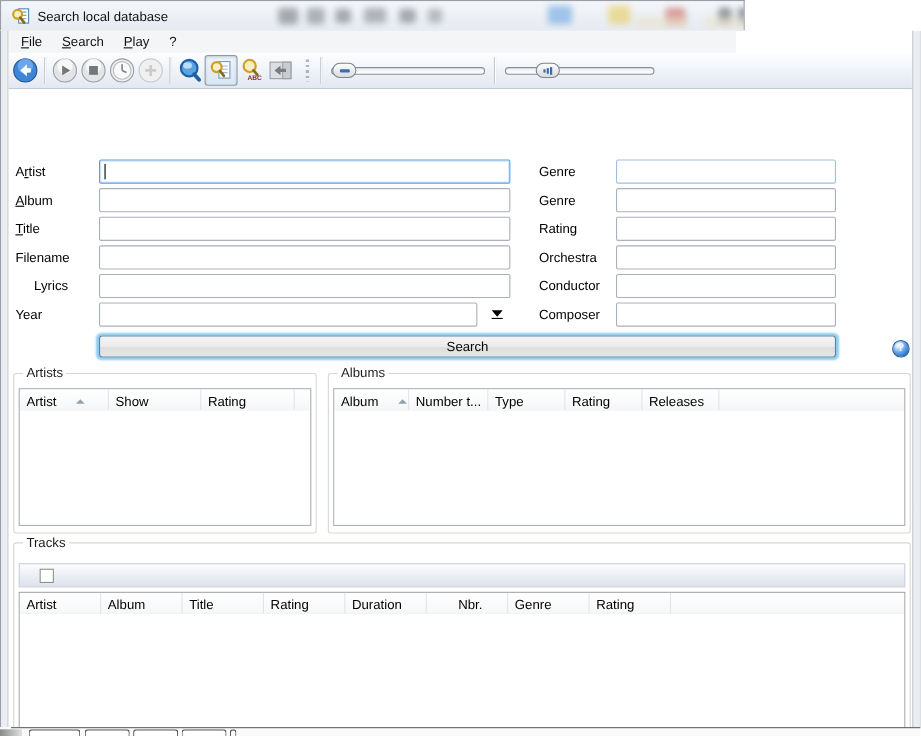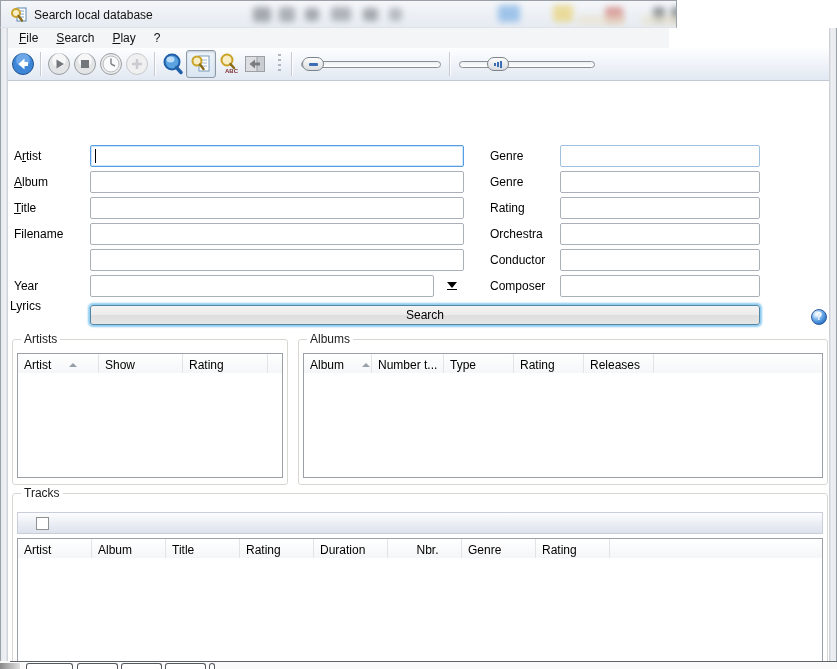--- a/index.html
+++ b/index.html
@@ -222,21 +222,21 @@
 
       <span class="flabel" style="left:6px;top:94px;"><u>A</u>lbum</span>
       <input class="tfield" style="left: 82px; top: 90px; width: 374px;" value="">
 
       <span class="flabel" style="left:6px;top:120px;"><u>T</u>itle</span>
       <input class="tfield" style="left: 82px; top: 116px; width: 374px;" value="">
 
       <span class="flabel" style="left:6px;top:146px;">Filename</span>
       <input class="tfield" style="left: 82px; top: 142px; width: 374px;" value="">
 
-      <span class="flabel" style="left:2px;top:172px;margin-top:46px;">Lyrics</span>
+      <span class="flabel" style="left:23px;top:172px;">Lyrics</span>
       <input class="tfield" style="left: 82px; top: 168px; width: 374px;" value="">
 
       <span class="flabel" style="left:6px;top:198px;">Year</span>
       <input class="tfield" style="left: 82px; top: 194px; width: 344px;" value="">
       <div class="tags-drop" style="left:432px;top:196px;">
         <span class="tri"></span>
         <span class="bar"></span>
       </div>
 
       <span class="flabel" style="left:482px;top:68px;">Genre</span>

